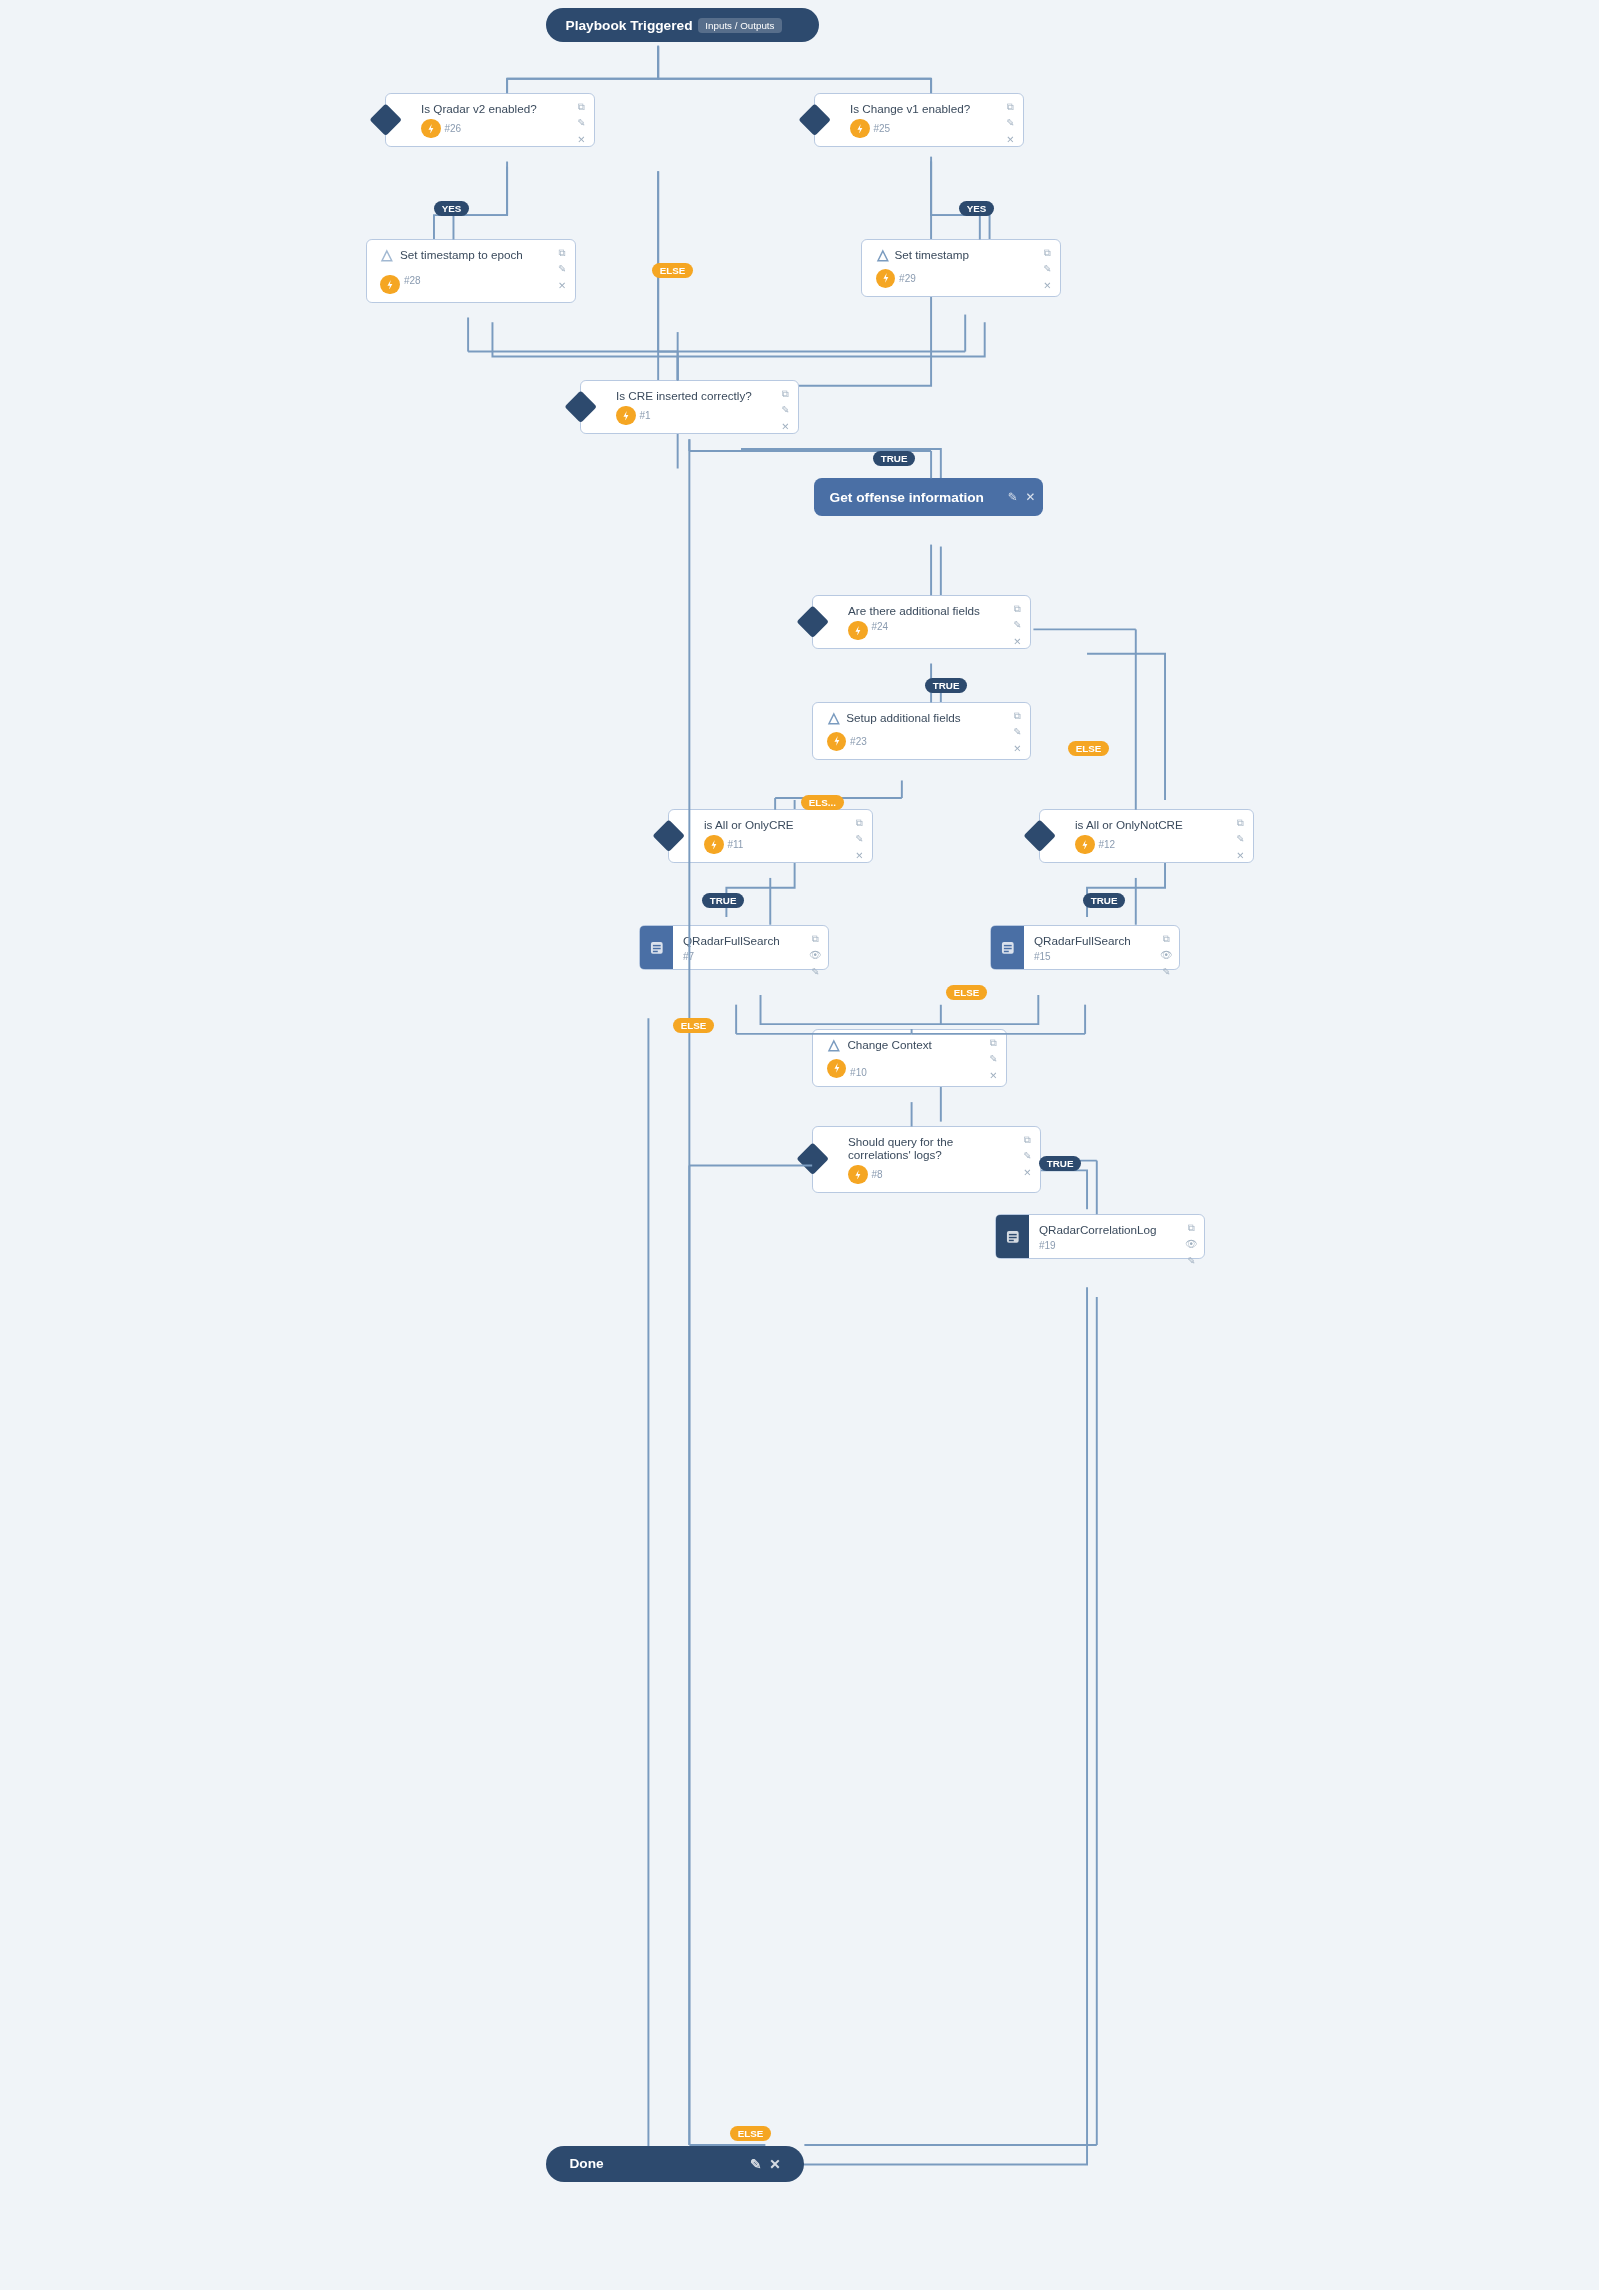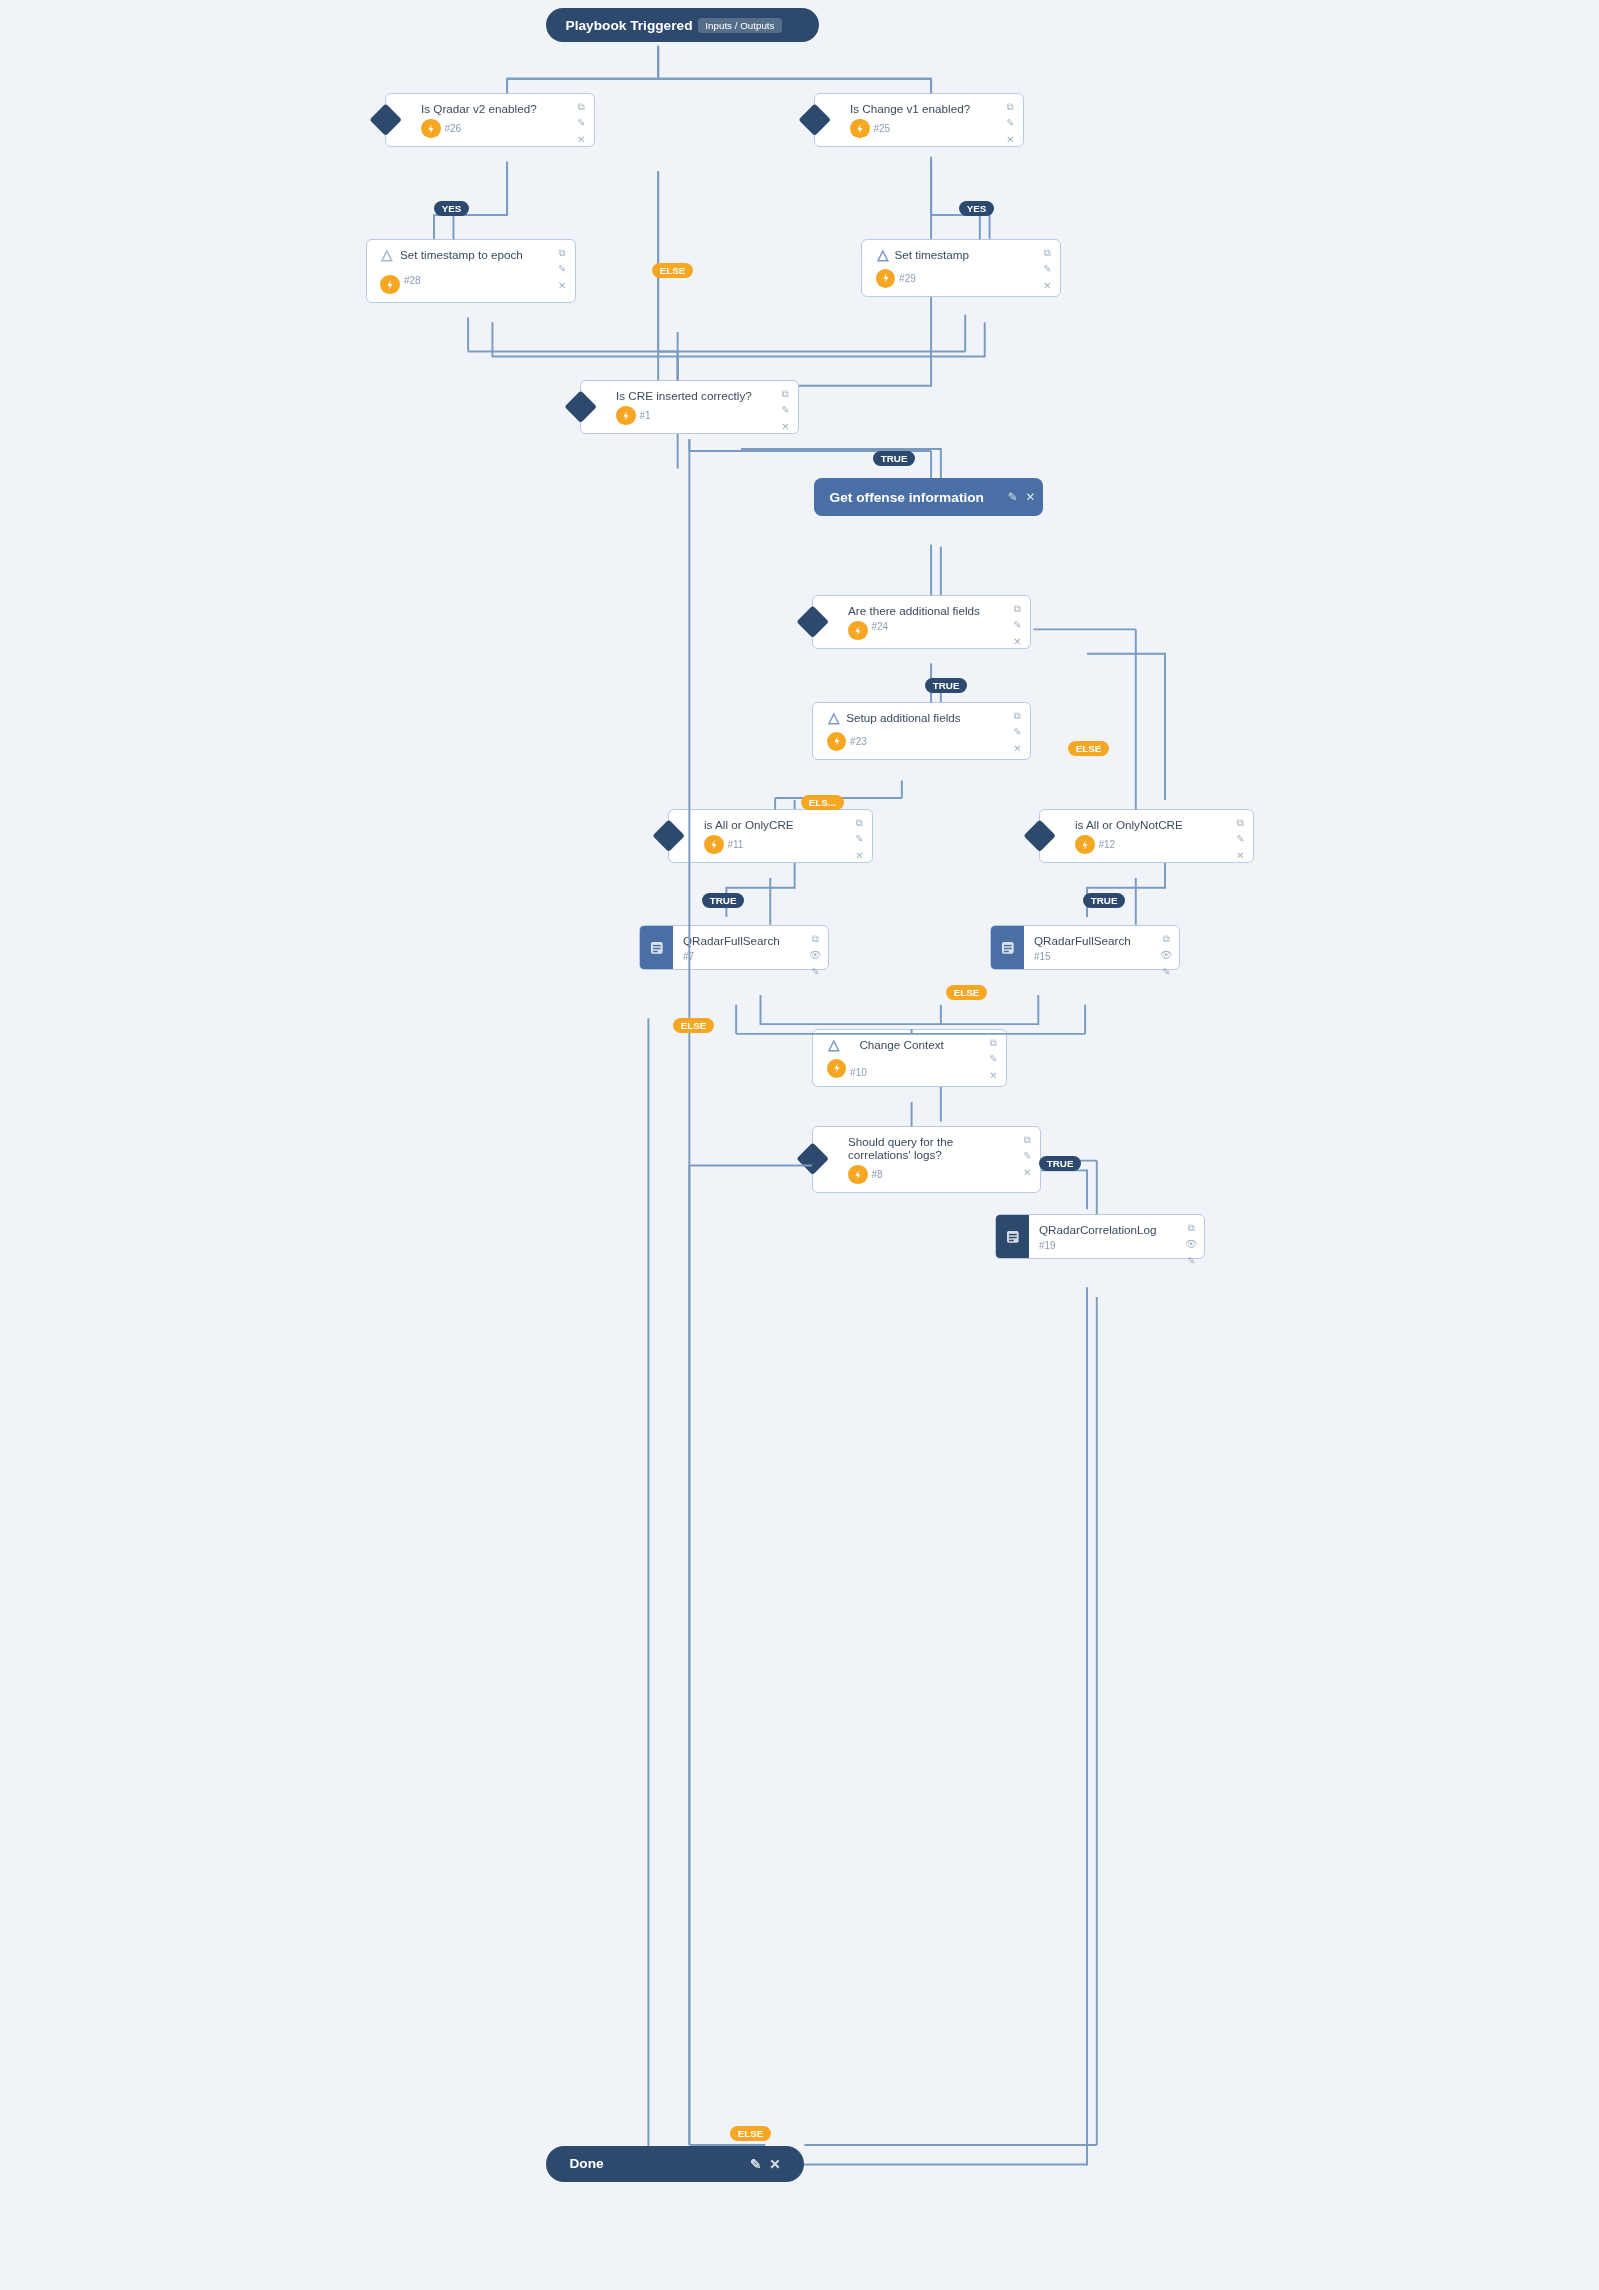--- a/index.html
+++ b/index.html
@@ -396,21 +396,21 @@
       <span class="node-id">#15</span>
     </div>
     <div class="node-icons">
       <span class="node-icon">⧉</span>
       <span class="node-icon">👁</span>
       <span class="node-icon">✎</span>
     </div>
   </div>
 
   <div style="position:absolute; left:456px; top:1029px; width:195px; background:#fff; border:1.5px solid #b8c9e1; border-radius:5.9px; padding:7.8px 35px 7.8px 13.7px;">
-    <div style="display:flex;align-items:center;gap:19px;">
+    <div style="display:flex;align-items:center;gap:7px;">
       <svg width="13.7" height="13.7" viewBox="0 0 14 14">
         <polygon points="7,2 12,12 2,12" fill="none" stroke="#7a9bbf" stroke-width="1.5"></polygon>
       </svg>
       <div class="node-title">Change Context</div>
     </div>
     <div style="display:flex;align-items:flex-end;margin-top:3.9px;">
       <div class="lightning-badge">
         <svg viewBox="0 0 10 12">
             <polygon points="6,0 2,7 5,7 4,12 8,5 5,5"></polygon>
           </svg>

